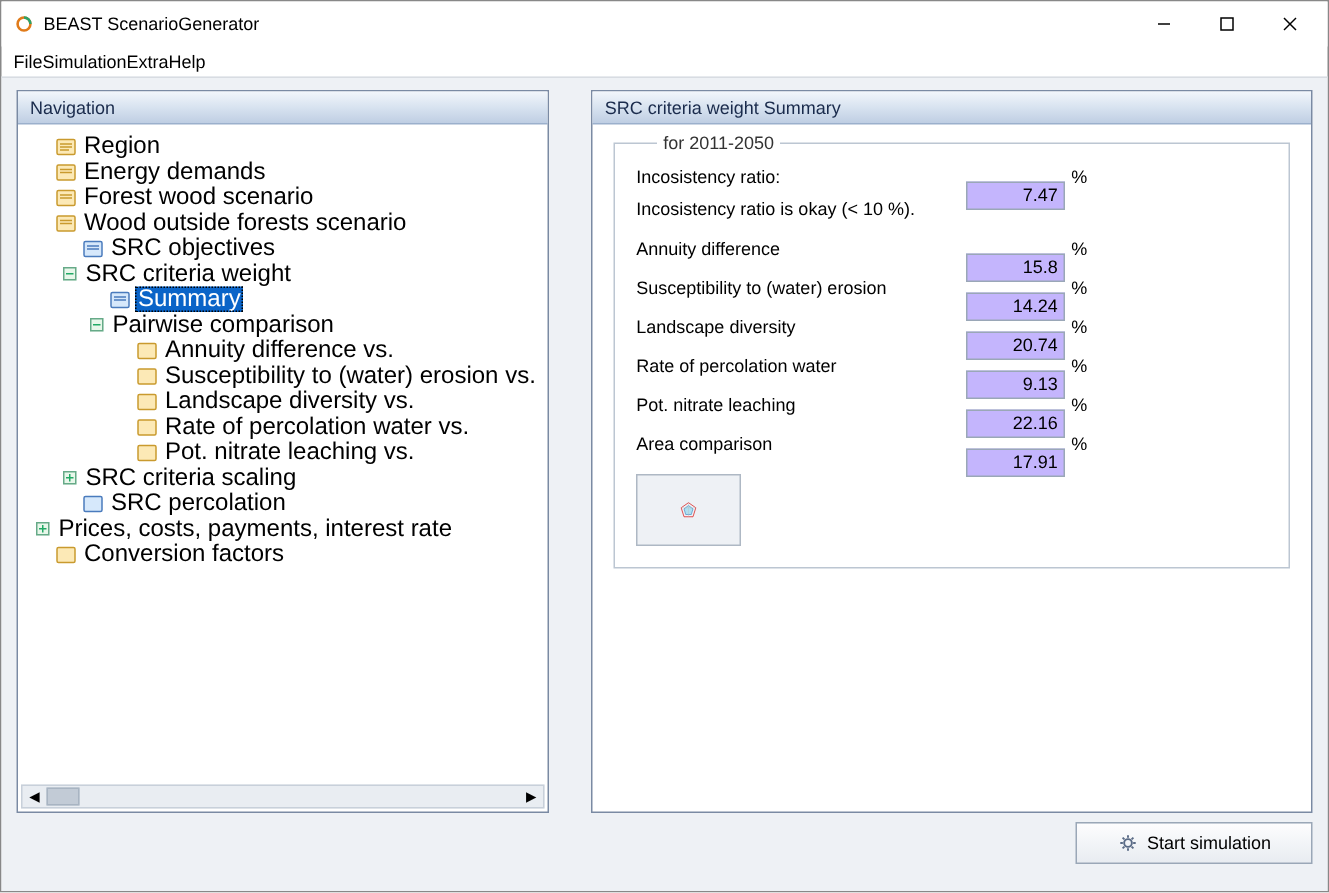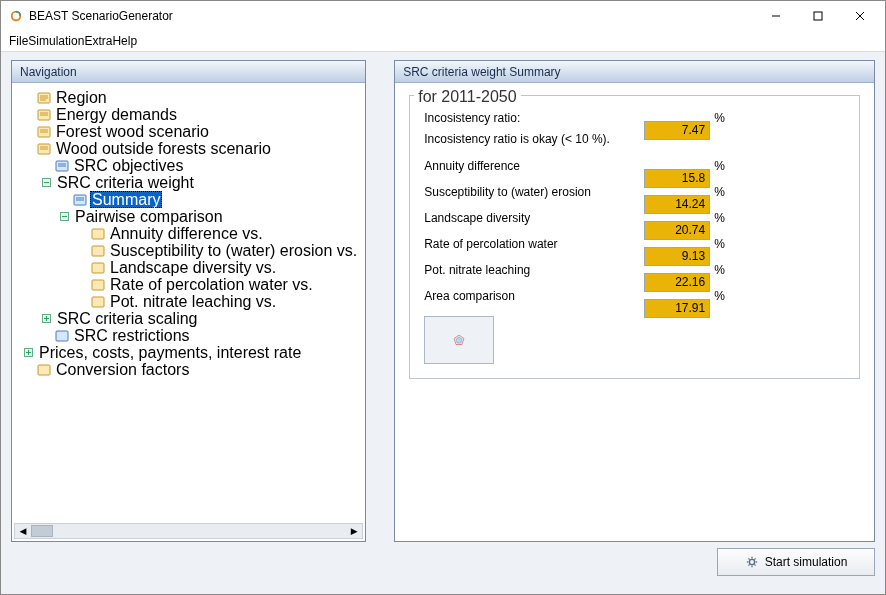--- a/index.html
+++ b/index.html
@@ -36,24 +36,24 @@
   .ticon { width: 14px; height: 12px; display: inline-flex; align-items: center; justify-content: center; }
   .label { padding: 0 2px; }
   .label.selected { background: #0a64c8; color: #fff; outline: 1px dotted #000; outline-offset: -1px; }
   
   .hscroll { position: absolute; left: 2px; right: 2px; bottom: 2px; height: 16px; background: #e9edf2; color: #000; border: 1px solid #c8d0da; display: flex; align-items: center; justify-content: space-between; font-size: 9px; }
   .hscroll-arrow { width: 16px; text-align: center; }
   .hscroll-thumb { flex: 0 0 22px; height: 12px; background: #c2cbd6; border: 1px solid #a8b4c2; margin-left: 0; }
   .hscroll-track { flex: 1; display: flex; align-items: center; }
   
   .fieldset { border: 1px solid #bcc6d2; margin: 6px 8px; padding: 10px 14px 14px 14px; position: relative; }
-  .fieldset-legend { position: absolute; top: -8px; left: 4px; background: #fff; padding: 0 4px; font-size: 16px; color: #333; }
+  .fieldset-legend { position: absolute; top: -8px; left: 28px; background: #fff; padding: 0 4px; font-size: 12px; color: #333; }
   .row { display: flex; align-items: center; height: 24px; margin-bottom: 2px; }
   .row .rlabel { flex: 0 0 220px; }
-  .row .rfield { width: 66px; height: 19px; border: 1px solid #9aa7b7; background: #eab308; text-align: right; padding: 1px 4px; font-size: 12px; margin-top: 24px; }
+  .row .rfield { width: 66px; height: 19px; border: 1px solid #9aa7b7; background: #c4b5fd; text-align: right; padding: 1px 4px; font-size: 12px; margin-top: 24px; }
   .row .runit { width: 18px; padding-left: 4px; }
   .hint { margin-top: 2px; margin-bottom: 8px; }
   .chart-btn { width: 70px; height: 48px; border: 1px solid #aeb8c4; background: #eef1f5; display: flex; align-items: center; justify-content: center; margin-top: 8px; }
   
   .bottom-row { height: 36px; display: flex; align-items: flex-start; justify-content: flex-end; }
   .start-btn { width: 158px; height: 28px; border: 1px solid #9aa7b7; background: linear-gradient(to bottom, #fdfdfe, #e8ecf1); display: flex; align-items: center; justify-content: center; gap: 6px; font-size: 12px; }
   
   .ticon svg { width: 14px; height: 12px; }
 </style>
 </head>
@@ -271,21 +271,21 @@
                       </div>
                     </li>
                   <li>
                       <div class="node">
                         <span class="glyph empty"></span>
                         <span class="ticon">
                           <svg viewBox="0 0 14 12">
                             <rect x="1" y="1" width="12" height="10" rx="1" fill="#d6e8fb" stroke="#4a7bbd"></rect>
                           </svg>
                         </span>
-                        <span class="label">SRC restrictions</span>
+                        <span class="label">SRC percolation</span>
                       </div>
                     </li>
                 </ul>
               </li>
               <li>
                 <div class="node">
                     <span class="glyph">
                       <span class="plus"></span>
                     </span>
                     <span class="label">Prices, costs, payments, interest rate</span>

